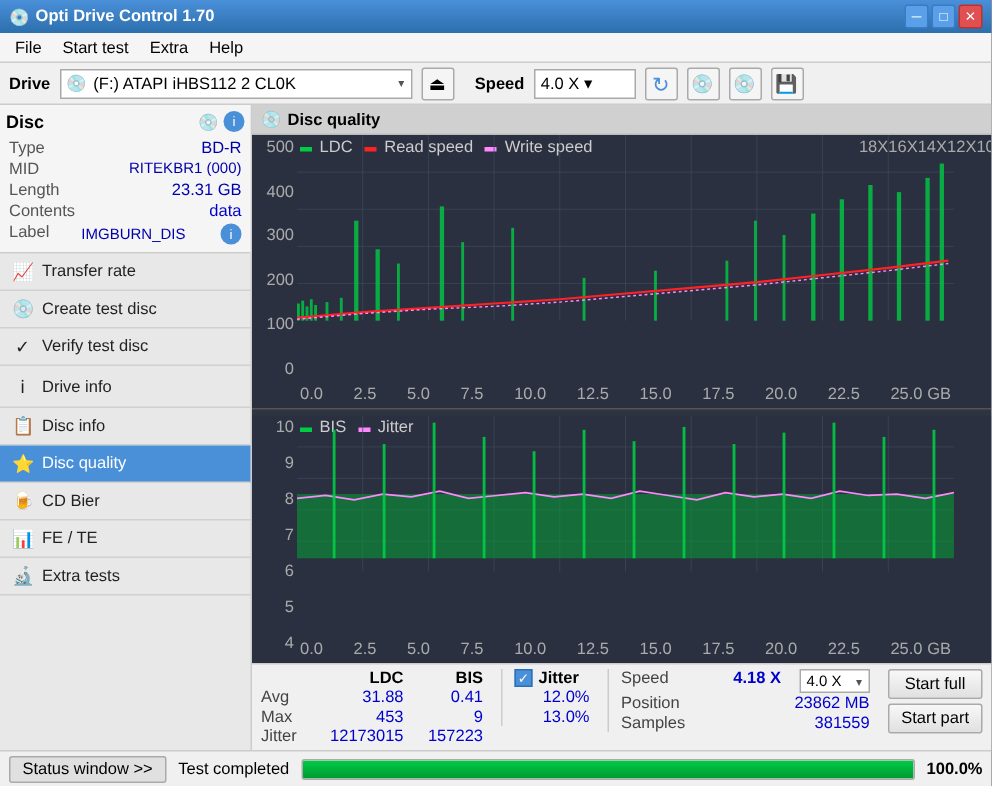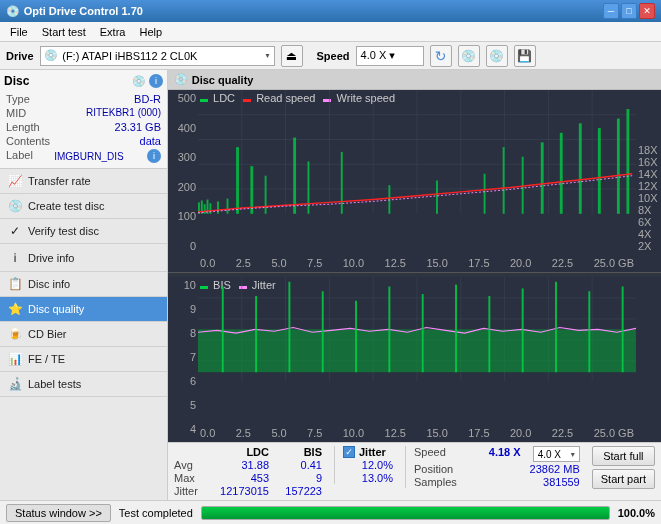--- a/index.html
+++ b/index.html
@@ -169,21 +169,21 @@
       width: 30px;
       display: flex; flex-direction: column; justify-content: space-between;
       align-items: flex-end;
       padding: 2px 2px;
       font-size: 9px; color: #aaa; gap: 12px;
     }
     .y-axis-right {
       position: absolute;
       right: 0; top: 0; bottom: 18px;
       width: 25px;
-      display: flex; flex-direction: column; justify-content: flex-end;
+      display: flex; justify-content: center;
       align-items: flex-start;
       padding: 2px 2px;
       font-size: 9px; color: #aaa;
     }
 
     
     .x-axis {
       position: absolute;
       bottom: 0; left: 30px; right: 25px;
       height: 18px;
@@ -387,21 +387,21 @@
     <div class="nav-item">
       <span class="nav-icon">🍺</span>
       <span>CD Bier</span>
     </div>
     <div class="nav-item">
       <span class="nav-icon">📊</span>
       <span>FE / TE</span>
     </div>
     <div class="nav-item">
       <span class="nav-icon">🔬</span>
-      <span>Label tests</span>
+      <span>Extra tests</span>
     </div>
   </div>
 
   <div class="content-area">
 
     <div class="disc-quality-header">
       <span style="color:#4a90d9;">💿</span>
       <span>Disc quality</span>
     </div>
 

